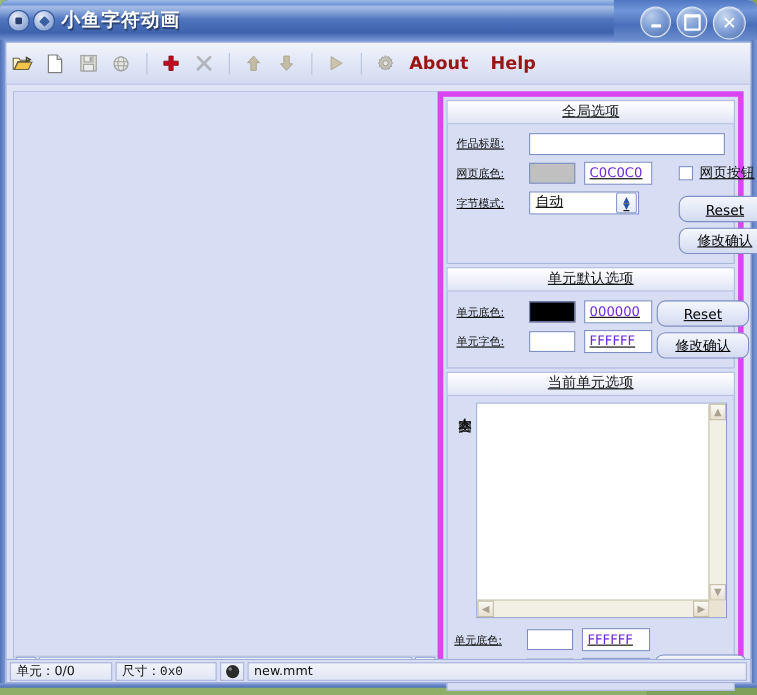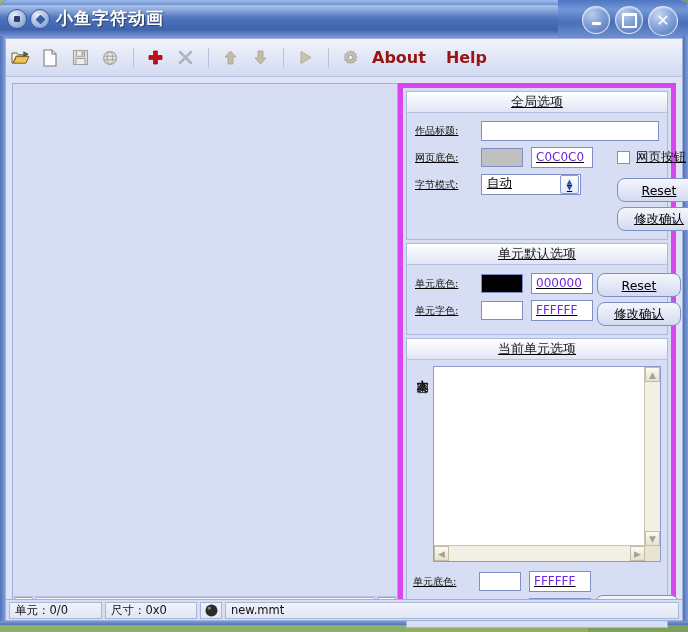--- a/index.html
+++ b/index.html
@@ -254,21 +254,21 @@
     display:flex; align-items:center; padding:0 3px; gap:3px;
   }
   .scell {
     height:17px; background: linear-gradient(180deg,#f1f3fa,#e1e6f5);
     border:1px solid #a9b6dc; box-sizing:border-box;
     font-size:11.5px; color:#111; display:flex; align-items:center;
     padding:0 5px;
     font-family:"DejaVu Sans","Liberation Sans",sans-serif;
   }
   .scell.c1 { width:93px; }
-  .scell.c2 { width:92px; }
+  .scell.c2 { width:92px;font-family:Liberation Mono, monospace; }
   .scell.icon { width:22px; justify-content:center; padding:0; }
   .scell.c3 { flex:1; }
 </style>
 </head>
 <body>
 
 <div id="app">
  <div class="window">
 
   <div class="titlebar">

